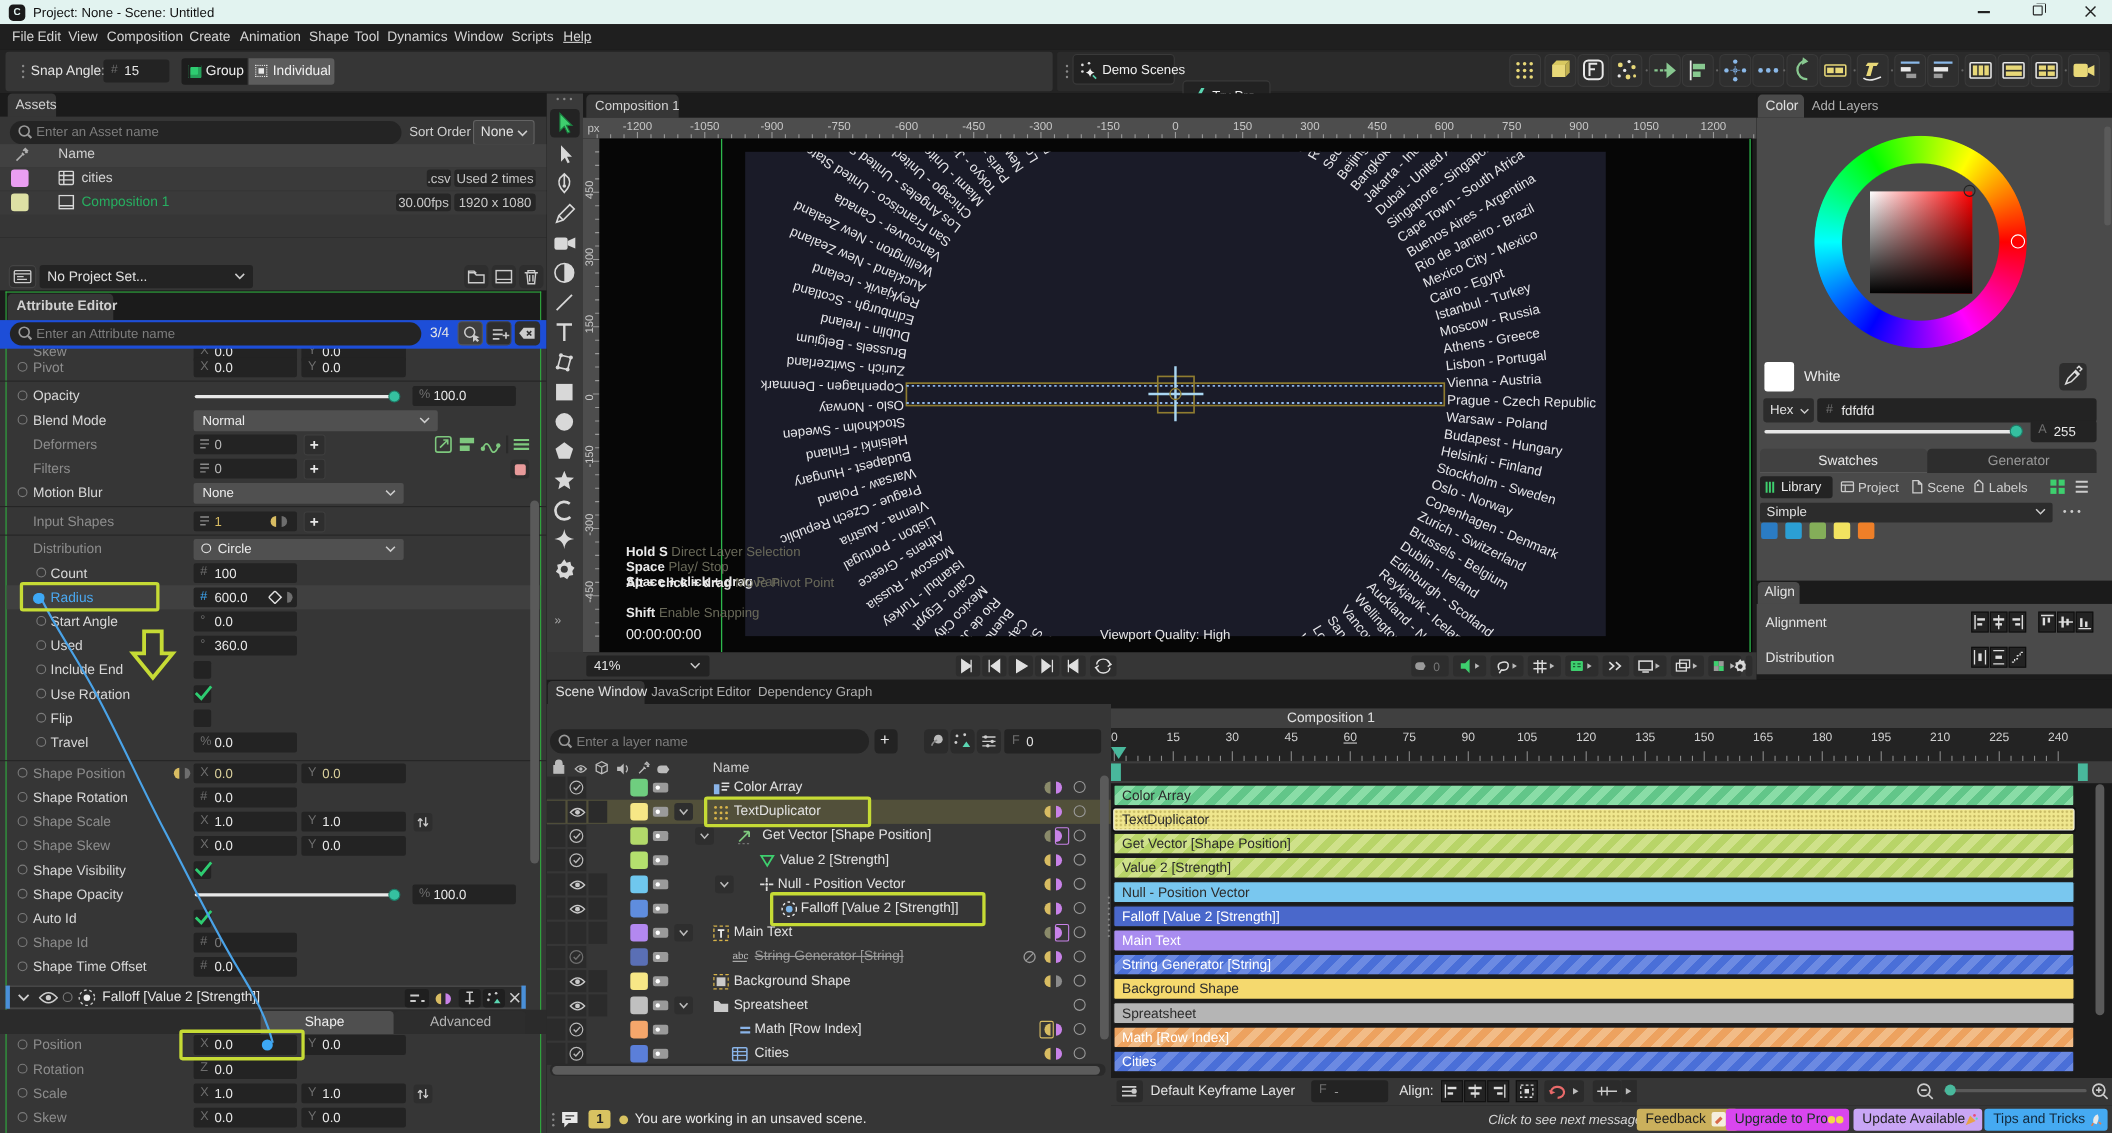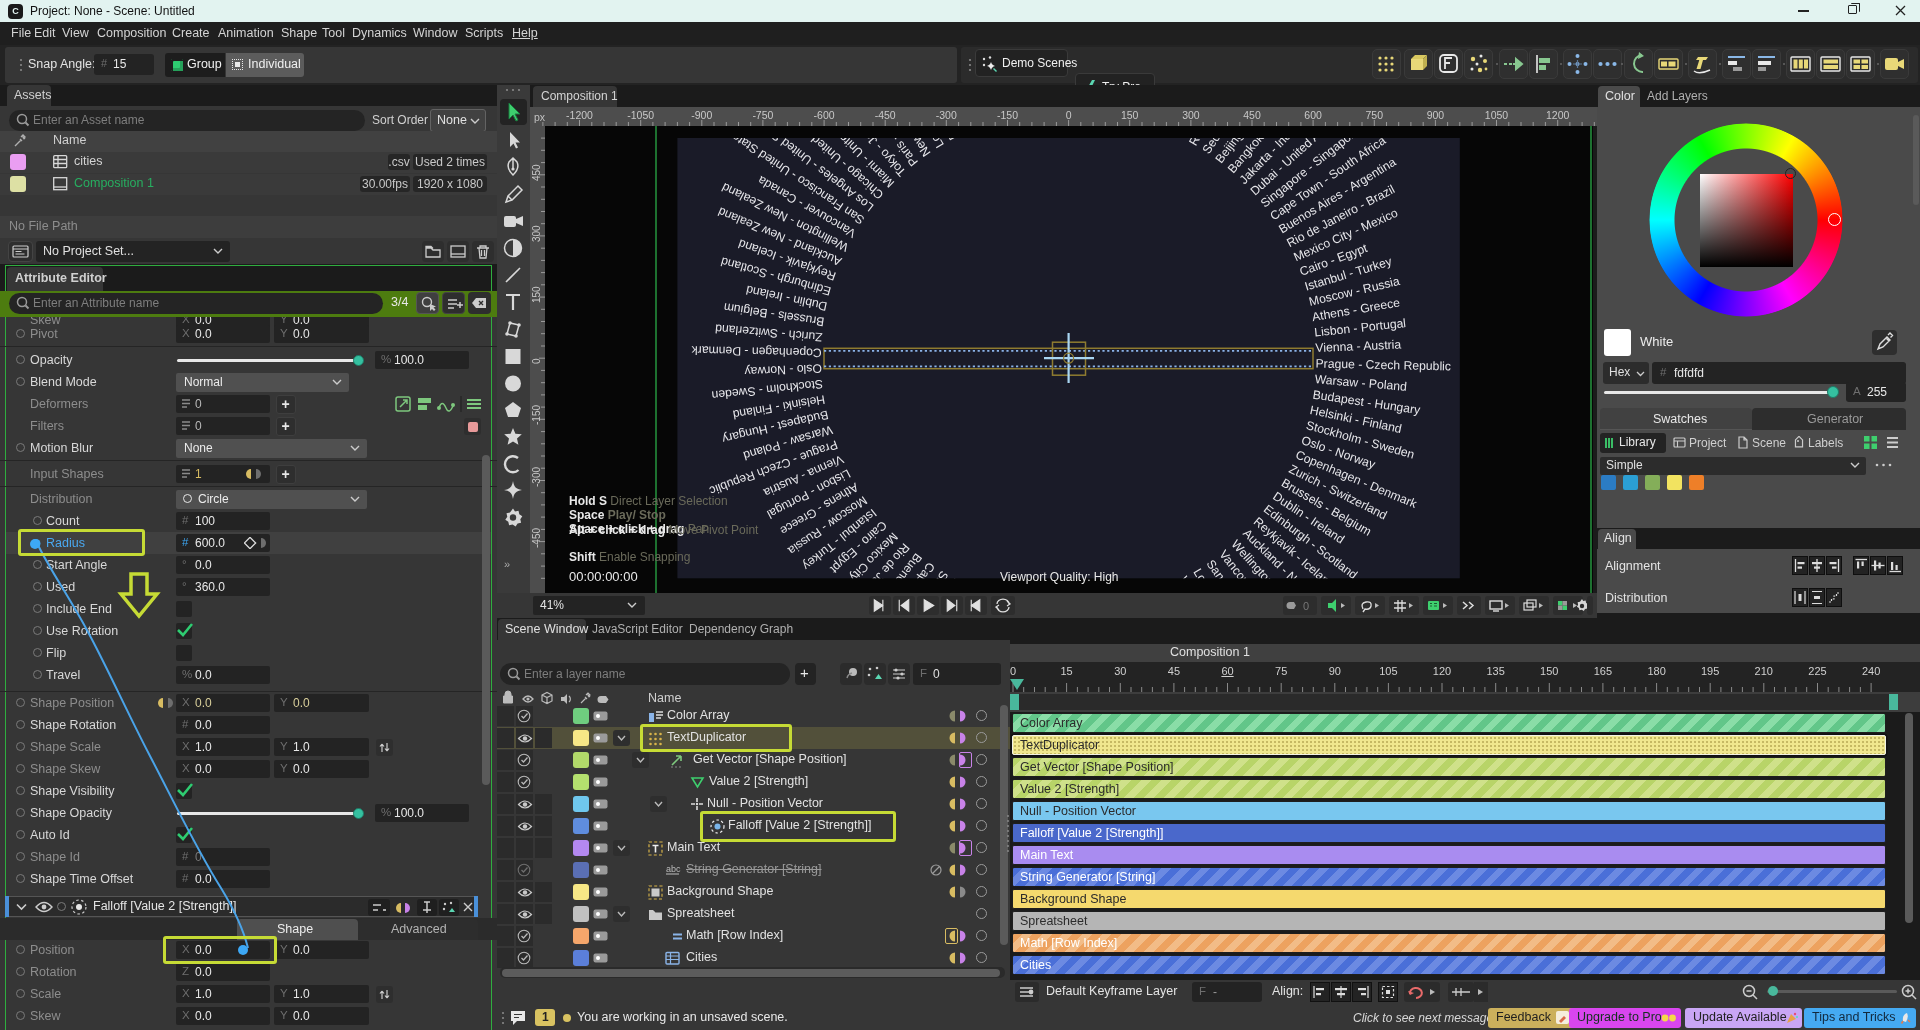--- a/index.html
+++ b/index.html
@@ -265,23 +265,20 @@
           <rect x="0.7" y="0.7" width="13" height="12" fill="none" stroke="#d8d8d8" stroke-width="1.3"></rect>
           <path d="M0.7 10 h13" stroke="#d8d8d8" stroke-width="1.3"></path>
         </svg>
      <div class="tx" style="left:74px;top:2px;font-size:12.5px;color:#27ae60;">Composition 1</div>
      <div class="chip" style="left:360px;top:2px;width:50px;height:16px;line-height:16px;">30.00fps</div>
      <div class="chip" style="left:413px;top:2px;width:74px;height:16px;line-height:16px;">1920 x 1080</div>
    </div>
  </div>
 
  <div class="abs" style="left:0;top:131px;width:497px;height:48px;background:#363636;">
-   <div class="abs" style="left:0;top:0;width:497px;height:22px;background:#3d3d3d;">
-        <div class="tx" style="left:9px;top:3px;font-size:12.5px;color:#8d8d8d;">No File Path</div>
-      </div>
    <div class="btn" style="left:8px;top:25px;width:25px;height:21px;border:1px solid #444;">
       <svg width="23" height="19" style="position:absolute;left:0;top:0;">
           <rect x="4" y="4" width="15" height="11" rx="1" fill="none" stroke="#ccc" stroke-width="1.2"></rect>
           <path d="M4 7 h15 M6.5 9.5 h6 M6.5 12 h9" stroke="#ccc" stroke-width="1.1"></path>
         </svg>
    </div>
    <div class="inp" style="left:36px;top:25px;width:194px;height:21px;">
         <div class="tx" style="left:7px;top:3px;color:#e0e0e0;font-size:12.5px;">No Project Set...</div>
         <svg width="10" height="7" style="position:absolute;right:7px;top:7px;">
           <path d="M1 1 l4 4 l4 -4" stroke="#ccc" stroke-width="1.4" fill="none"></path>
@@ -332,21 +329,21 @@
     <div class="abs" style="left:16px;top:355px;width:9px;height:9px;border:1.3px solid #7a7a7a;border-radius:50%;"></div>
     <div class="tx" style="left:30px;top:353px;color:#d8d8d8;font-size:12.5px;">Opacity</div>
     <div class="abs" style="left:177px;top:358.5px;width:186px;height:3px;background:#e8e8e8;border-radius:2px;"></div>
     <div class="abs" style="left:353px;top:354.5px;width:11px;height:11px;background:#35c0a0;border-radius:50%;border:1.5px solid #1e7a66;"></div>
     <div class="abs" style="left:375px;top:351px;width:94px;height:18px;background:#232323;border-radius:2px;">
       <span style="position:absolute;left:6px;top:2px;color:#6e6e6e;font-size:11.5px;">%</span>
       <span style="position:absolute;left:19px;top:2px;color:#e8e8e8;font-size:12px;">100.0</span>
     </div>
     <div class="abs" style="left:16px;top:377px;width:9px;height:9px;border:1.3px solid #7a7a7a;border-radius:50%;"></div>
     <div class="tx" style="left:30px;top:375px;color:#d8d8d8;font-size:12.5px;">Blend Mode</div>
-    <div class="abs" style="left:176px;top:372.5px;width:173px;height:19px;background:#505050;border-radius:2px;">
+    <div class="abs" style="left:176px;top:372.5px;width:222px;height:19px;background:#505050;border-radius:2px;">
       <span style="position:absolute;left:8px;top:2px;color:#ececec;font-size:12px;">Normal</span>
       <svg width="10" height="7" style="position:absolute;right:7px;top:6px;">
         <path d="M1 1 l4 4 l4 -4" stroke="#ccc" stroke-width="1.4" fill="none"></path>
       </svg>
     </div>
     <div class="tx" style="left:30px;top:397px;color:#8d8d8d;font-size:12.5px;">Deformers</div>
     <div class="abs" style="left:176px;top:395px;width:94px;height:18px;background:#232323;border-radius:2px;">
       <svg width="13" height="12" style="position:absolute;left:5px;top:3px;">
         <path d="M1 2 h8 M1 5.5 h8 M1 9 h5" stroke="#8a8a8a" stroke-width="1.3"></path>
       </svg>
@@ -530,21 +527,21 @@
       <span style="position:absolute;left:6px;top:2px;color:#6e6e6e;font-size:11.5px;">#</span>
       <span style="position:absolute;left:19px;top:2px;color:#7a7a7a;font-size:12px;">0</span>
     </div>
     <div class="abs" style="left:16px;top:874px;width:9px;height:9px;border:1.3px solid #7a7a7a;border-radius:50%;"></div>
     <div class="tx" style="left:30px;top:872px;color:#d8d8d8;font-size:12.5px;">Shape Time Offset</div>
     <div class="abs" style="left:176px;top:870px;width:94px;height:18px;background:#232323;border-radius:2px;">
       <span style="position:absolute;left:6px;top:2px;color:#6e6e6e;font-size:11.5px;">#</span>
       <span style="position:absolute;left:19px;top:2px;color:#e8e8e8;font-size:12px;">0.0</span>
     </div>
   </div>
-<div class="abs" style="left:0;top:291px;width:497px;height:26px;background:#4d7c0f;">
+<div class="abs" style="left:0;top:291px;width:497px;height:26px;background:#1d4ed8;">
 <div class="abs" style="left:9px;top:2px;width:374px;height:21px;background:#242424;border-radius:11px;">
       <svg width="18" height="18" style="position:absolute;left:5px;top:1px;">
         <circle cx="8" cy="8" r="4.5" fill="none" stroke="#9a9a9a" stroke-width="1.5"></circle>
         <path d="M11.5 11.5 l3 3" stroke="#9a9a9a" stroke-width="2"></path>
       </svg>
       <div class="tx" style="left:24px;top:3px;font-size:12px;color:#7e7e7e;">Enter an Attribute name</div>
     </div>
 <div class="tx" style="left:391px;top:4px;color:#e8e8e8;font-size:12.5px;">3/4</div>
 <div class="abs" style="left:416px;top:1px;width:23px;height:22px;background:#3f3f3f;border-radius:4px;border:1px solid #555;"><svg width="23" height="22">
         <circle cx="10" cy="9" r="4.5" fill="none" stroke="#ccc" stroke-width="1.4"></circle>
@@ -996,21 +993,21 @@
           <text transform="rotate(296.4 523.6 232.2)" x="770.6" y="236.4">Budapest - Hungary</text>
         </g>
         <path d="M111 0 V467 M1046 0 V467" stroke="#2db84c" stroke-width="1.2"></path>
         <rect x="279" y="222.3" width="489" height="20.4" fill="none" stroke="#8f7c30" stroke-width="1.5"></rect>
         <path d="M279 224.8 H768 M279 240.3 H768" stroke="#8cb4e8" stroke-width="1.8" stroke-dasharray="2.2 2.6"></path>
         <rect x="507.5" y="216.2" width="33" height="33" fill="none" stroke="#8f7c30" stroke-width="1.5"></rect>
         <path d="M523.6 207 V257 M499 232.2 H549" stroke="#a9d6f2" stroke-width="2.2"></path>
         <circle cx="523.6" cy="232.2" r="5" fill="none" stroke="#8f7c30" stroke-width="1.2"></circle>
       </svg>
       <div class="tx" style="left:24px;top:368px;font-size:12px;color:#e8e8e8;font-weight:bold;">Hold S<span style="font-weight:normal;color:#6a6a5a;"> Direct Layer Selection</span></div>
-      <div class="tx" style="left:24px;top:382px;font-size:12px;color:#e8e8e8;font-weight:bold;">Space<span style="font-weight:bold;color:#6a6a5a;"> Play/ Stop</span></div>
+      <div class="tx" style="left:24px;top:382px;font-size:12px;color:#e8e8e8;font-weight:bold;">Space<span style="font-weight:normal;color:#6a6a5a;"> Play/ Stop</span></div>
       <div class="tx" style="left:24px;top:396px;font-size:12px;color:#e8e8e8;font-weight:bold;">Space + click + drag<span style="font-weight:normal;color:#6a6a5a;"> Pan</span></div>
       <div class="tx" style="left:24px;top:397px;font-size:12px;color:#e8e8e8;font-weight:bold;">Alt + click + drag<span style="font-weight:normal;color:#6a6a5a;"> Move Pivot Point</span></div>
       <div class="tx" style="left:24px;top:424px;font-size:12px;color:#e8e8e8;font-weight:bold;">Shift<span style="font-weight:normal;color:#6a6a5a;"> Enable Snapping</span></div>
       <div class="tx" style="left:24px;top:443px;font-size:13px;color:#e8e8e8;">00:00:00:00</div>
       <div class="tx" style="left:455px;top:444px;font-size:12px;color:#e8e8e8;">Viewport Quality: High</div>
     </div>
     <div class="abs" style="left:0;top:508px;width:1100px;height:25px;background:#363636;">
       <div class="abs" style="left:36px;top:3px;width:112px;height:19px;background:#232323;border-radius:2px;">
         <div class="tx" style="left:7px;top:2px;color:#e4e4e4;font-size:12px;">41%</div>
         <svg width="10" height="7" style="position:absolute;right:8px;top:6px;">

